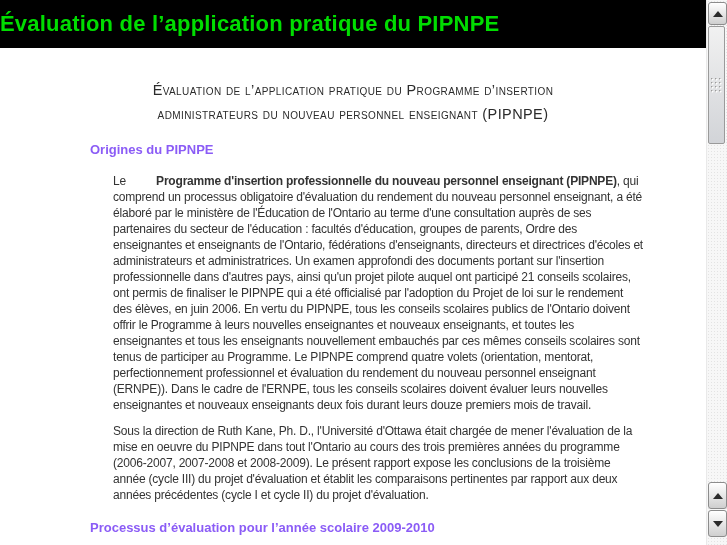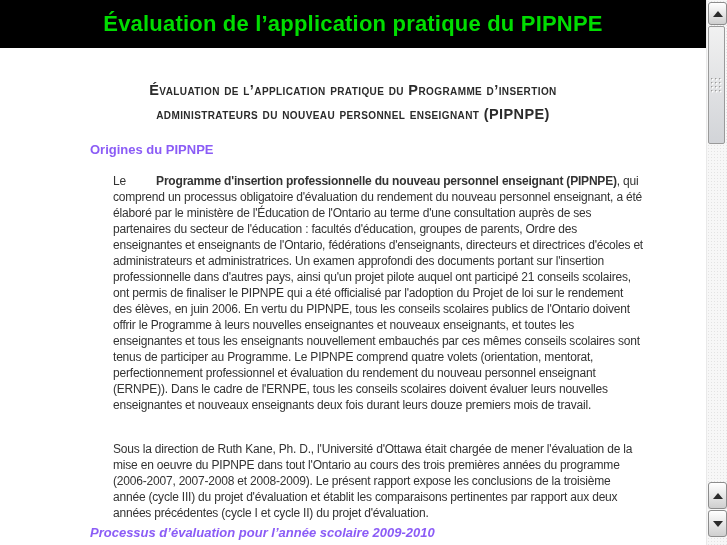--- a/index.html
+++ b/index.html
@@ -15,41 +15,41 @@
     width: 727px; height: 545px;
     background: #ffffff;
     overflow: hidden;
   }
 
   
   .banner {
     position: absolute; top: 0; left: 0;
     width: 706px; height: 48px;
     background: #000000;
-    display: flex; align-items: center; justify-content: center;
+    display: flex; align-items: center; justify-content: flex-start;
   }
   .banner-title {
     color: #00dd00;
     font-size: 22px;
     font-weight: bold;
     letter-spacing: 0.2px;
     white-space: nowrap;
   }
 
   
   .content {
     position: absolute; top: 48px; left: 0;
     width: 706px;
   }
   .doc-title {
     margin: 30px auto 16px auto;
     width: 620px;
     text-align: center;
     font-variant: small-caps;
-    font-weight: bold;
+    font-weight: normal;
     font-size: 14.5px;
     line-height: 24px;
     letter-spacing: 0.4px;
     color: #2b2b2b;
   }
   .section-heading {
     margin: 8px 0 0 90px;
     font-size: 13px;
     font-weight: bold;
     color: #8b5cf6;
@@ -57,22 +57,22 @@
   }
   .para {
     margin: 15px 0 0 113px;
     width: 530px;
     font-size: 12px;
     line-height: 16px;
     letter-spacing: -0.2px;
     color: #333333;
   }
   .para b { letter-spacing: -0.2px; padding-left: 27px; }
-  .para.second { margin-top: 28px; }
-  .section-heading.bottom { margin-top: 4px; font-style: italic; }
+  .para.second { margin-top: 10px; }
+  .section-heading.bottom { margin-top: 17px; }
 
   
   .scrollbar {
     position: absolute; top: 0; right: 0;
     width: 21px; height: 545px;
     background-color: #f7f7f7;
     background-image: radial-gradient(circle, #e3e3e3 0.8px, rgba(0,0,0,0) 1px);
     background-size: 3px 3px;
     border-left: 1px solid #e9e9e9;
     box-sizing: border-box;

